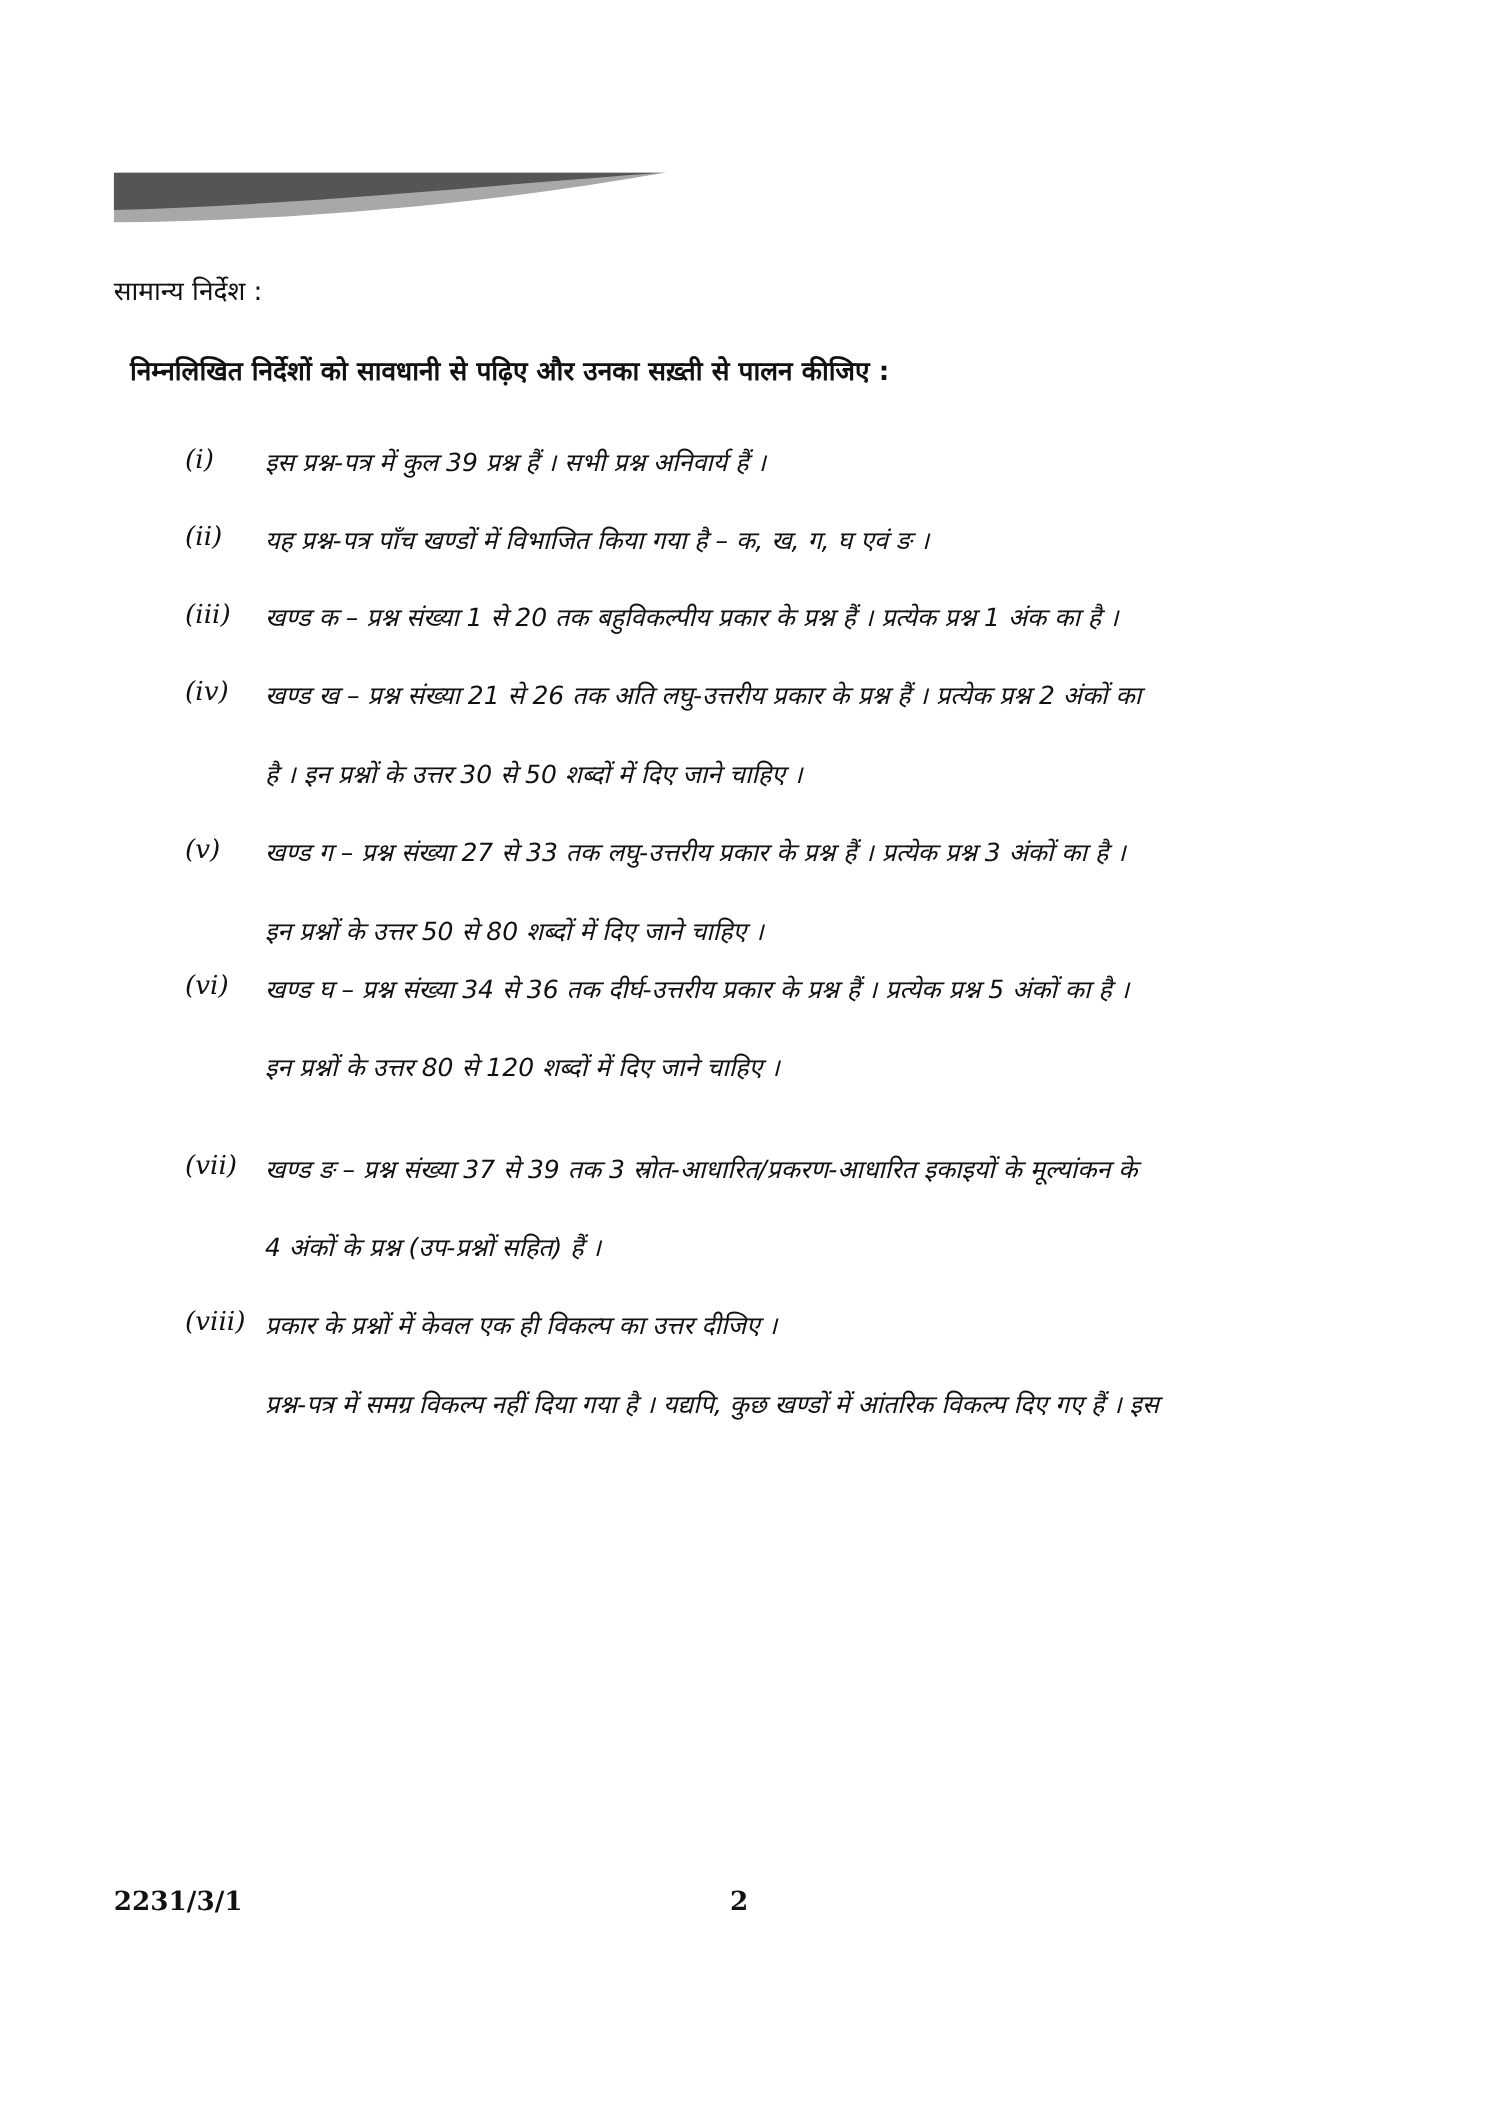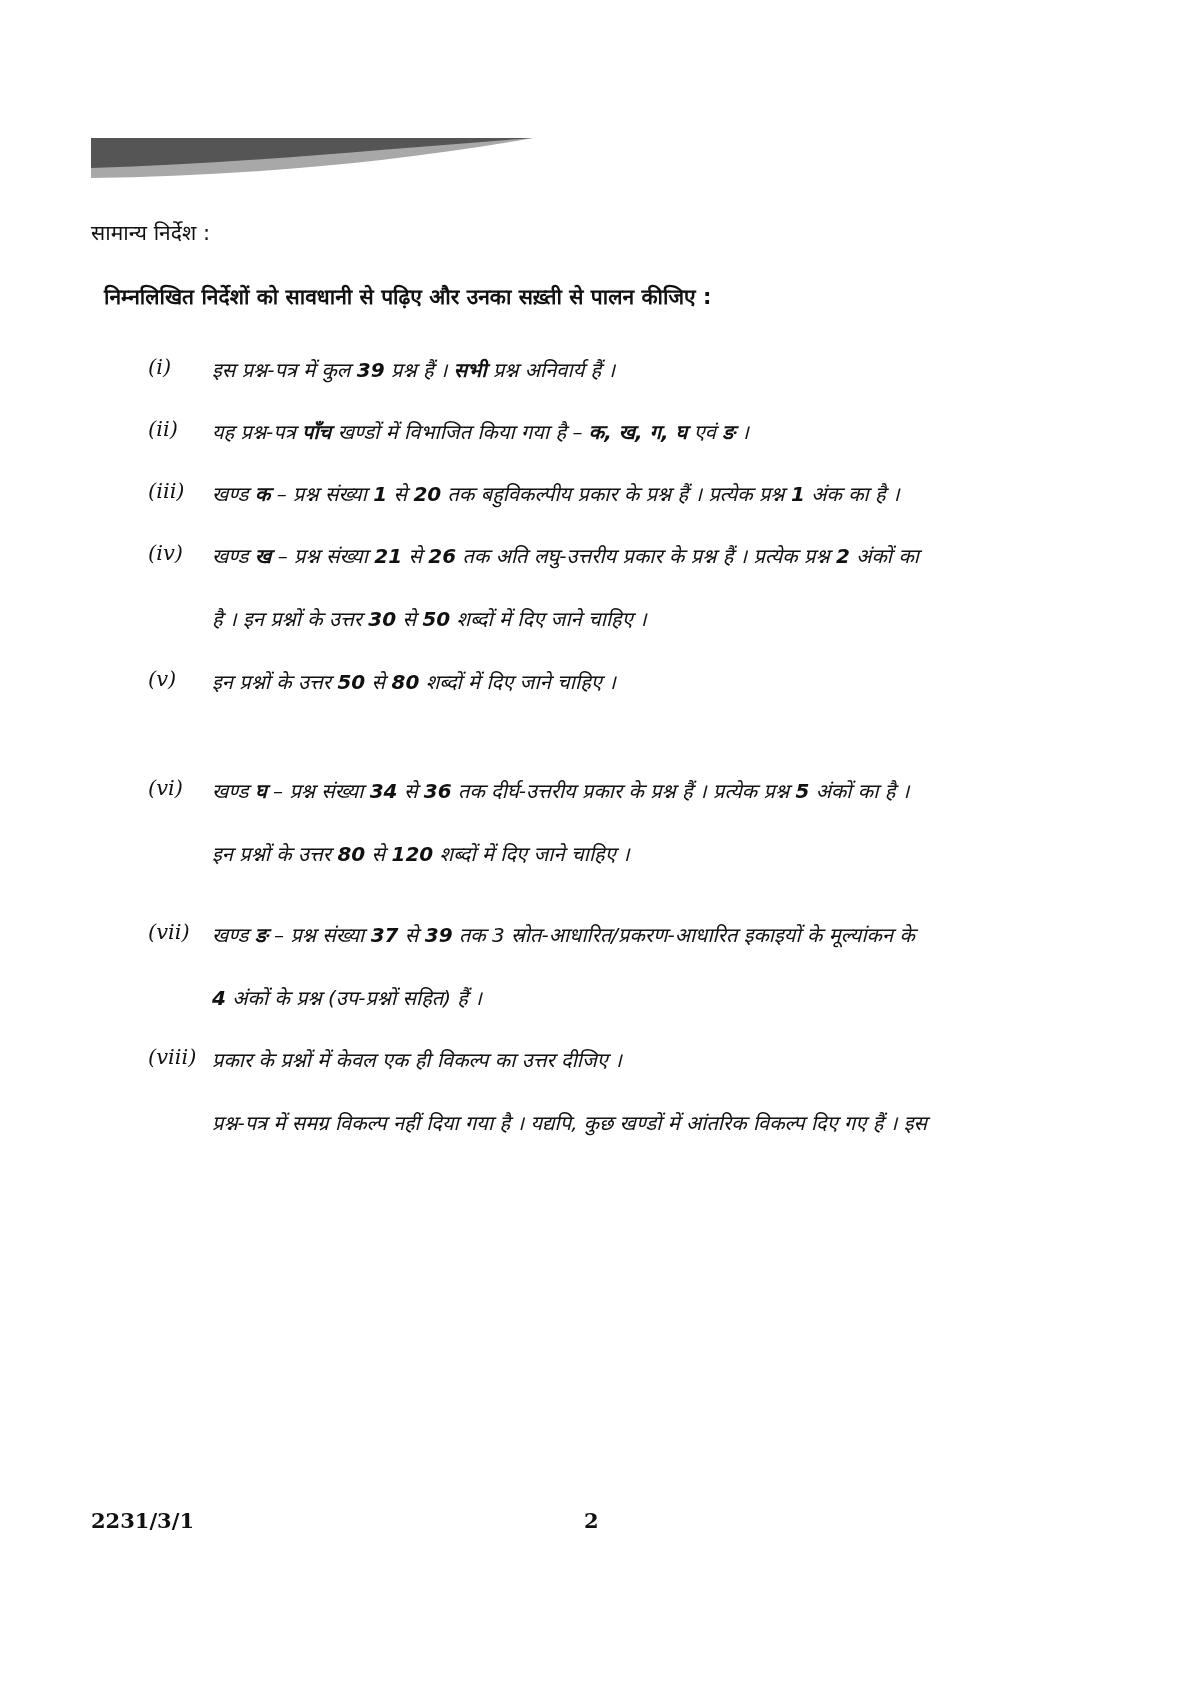--- a/index.html
+++ b/index.html
@@ -25,21 +25,21 @@
   .item .num {
     position: absolute; left: 0; top: 0; font-style: italic; font-size: 21px;
     font-family: "DejaVu Serif", "Liberation Serif", serif;
   }
   .item .line {
     margin-left: 64px; font-style: italic; font-size: 20px; line-height: 30px;
     font-family: "DejaVu Sans", "Liberation Sans", sans-serif;
     white-space: nowrap;
   }
   .item .line + .line { margin-top: 33px; }
-  .item b { font-weight: bold; text-align: center; }
+  .item b { font-weight: normal; text-align: center; }
   .footer-code {
     position: absolute; left: 91px; top: 1508px; font-weight: bold; font-size: 21px;
     font-family: "DejaVu Serif", "Liberation Serif", serif;
   }
   .footer-page {
     position: absolute; left: 584px; top: 1508px; font-weight: bold; font-size: 21px;
     font-family: "DejaVu Serif", "Liberation Serif", serif;
   }
 </style>
 </head>
@@ -66,20 +66,21 @@
       <span class="num">(iii)</span>
       <div class="line"><span>खण्ड </span><b>क</b><span> – प्रश्न संख्या </span><b>1</b><span> से </span><b>20</b><span> तक बहुविकल्पीय प्रकार के प्रश्न हैं । प्रत्येक प्रश्न </span><b>1</b><span> अंक का है ।</span></div>
     </div>
     <div class="item" style="position: absolute; top: 186px; left: 0px;">
       <span class="num">(iv)</span>
       <div class="line"><span>खण्ड </span><b>ख</b><span> – प्रश्न संख्या </span><b>21</b><span> से </span><b>26</b><span> तक अति लघु-उत्तरीय प्रकार के प्रश्न हैं । प्रत्येक प्रश्न </span><b>2</b><span> अंकों का</span></div>
       <div class="line"><span>है । इन प्रश्नों के उत्तर </span><b>30</b><span> से </span><b>50</b><span> शब्दों में दिए जाने चाहिए ।</span></div>
     </div>
     <div class="item" style="position: absolute; top: 312px; left: 0px;">
       <span class="num">(v)</span>
+      <div class="line"><span>खण्ड </span><b>ग</b><span> – प्रश्न संख्या </span><b>27</b><span> से </span><b>33</b><span> तक लघु-उत्तरीय प्रकार के प्रश्न हैं । प्रत्येक प्रश्न </span><b>3</b><span> अंकों का है ।</span></div>
       <div class="line"><span>इन प्रश्नों के उत्तर </span><b>50</b><span> से </span><b>80</b><span> शब्दों में दिए जाने चाहिए ।</span></div>
     </div>
     <div class="item" style="position: absolute; top: 421px; left: 0px;">
       <span class="num">(vi)</span>
       <div class="line"><span>खण्ड </span><b>घ</b><span> – प्रश्न संख्या </span><b>34</b><span> से </span><b>36</b><span> तक दीर्घ-उत्तरीय प्रकार के प्रश्न हैं । प्रत्येक प्रश्न </span><b>5</b><span> अंकों का है ।</span></div>
       <div class="line"><span>इन प्रश्नों के उत्तर </span><b>80</b><span> से </span><b>120</b><span> शब्दों में दिए जाने चाहिए ।</span></div>
     </div>
     <div class="item" style="position: absolute; top: 565px; left: 0px;">
       <span class="num">(vii)</span>
       <div class="line"><span>खण्ड </span><b>ङ</b><span> – प्रश्न संख्या </span><b>37</b><span> से </span><b>39</b><span> तक 3 स्रोत-आधारित/प्रकरण-आधारित इकाइयों के मूल्यांकन के</span></div>

